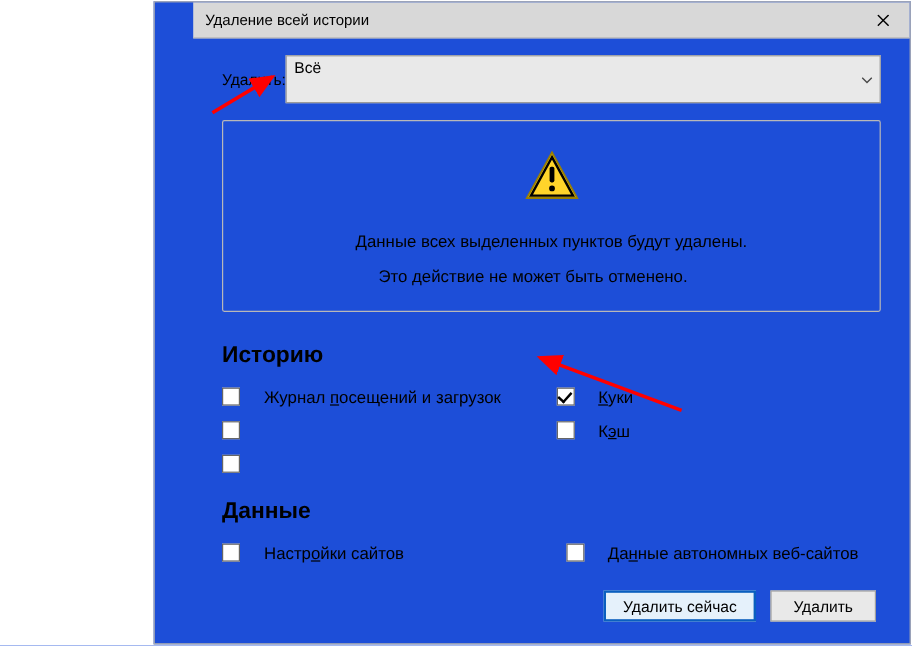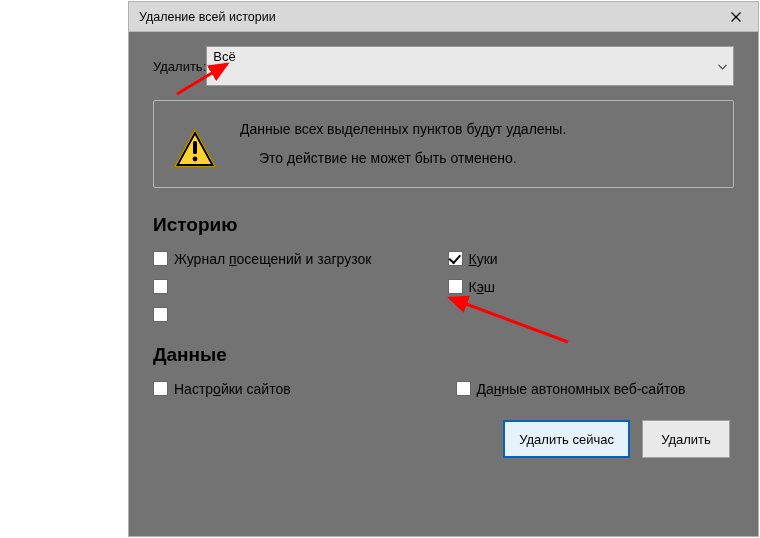--- a/index.html
+++ b/index.html
@@ -14,21 +14,22 @@
     position: relative;
     overflow: hidden;
   }
   .dialog {
     position: absolute;
     left: 128px;
     top: 1px;
     width: 631px;
     height: 536px;
     border: 1px solid #b0b0b0;
-    background: #737373;
+    background: #1d4ed8;
+    padding-left: 32px;
   }
   .titlebar {
     height: 30px;
     background: #d8d8d8;
     display: flex;
     align-items: center;
     justify-content: space-between;
     padding: 0 0 0 10px;
     border-bottom: 1px solid #b8b8b8;
   }
@@ -80,22 +81,23 @@
     top: 50%;
     transform: translateY(-50%);
     pointer-events: none;
   }
   .warn-box {
     border: 1px solid #b8b8b8;
     border-radius: 2px;
     padding: 18px 18px 18px 18px;
     display: flex;
     gap: 22px;
-    align-items: flex-end;
+    align-items: center;
     margin-bottom: 26px;
+    flex-direction: column;
   }
   .warn-icon {
     flex: 0 0 46px;
     display: flex;
     align-items: center;
     justify-content: center;
     margin-top: 4px;
   }
   .warn-text {
     font-size: 14px;
@@ -116,21 +118,21 @@
     margin-bottom: 22px;
   }
   .check-grid.data {
     column-gap: 24px;
     margin-bottom: 22px;
     align-items: start;
   }
   .check {
     display: flex;
     align-items: flex-start;
-    gap: 6px;
+    gap: 20px;
     font-size: 14px;
     line-height: 18px;
     text-align: center;
   }
   .check .box {
     width: 15px;
     height: 15px;
     border: 1px solid #666;
     background: #fff;
     display: inline-flex;
@@ -149,21 +151,21 @@
   }
   .check .lbl u { text-decoration: underline; }
   .button-row {
     display: flex;
     justify-content: flex-end;
     gap: 12px;
     padding-right: 4px;
   }
   .btn {
     min-width: 88px;
-    height: 38px;
+    height: 26px;
     border: 1px solid #a0a0a0;
     background: #e9e9e9;
     font-size: 13px;
     padding: 0 14px;
     display: inline-flex;
     align-items: center;
     justify-content: center;
     cursor: default;
   }
   .btn.primary {

